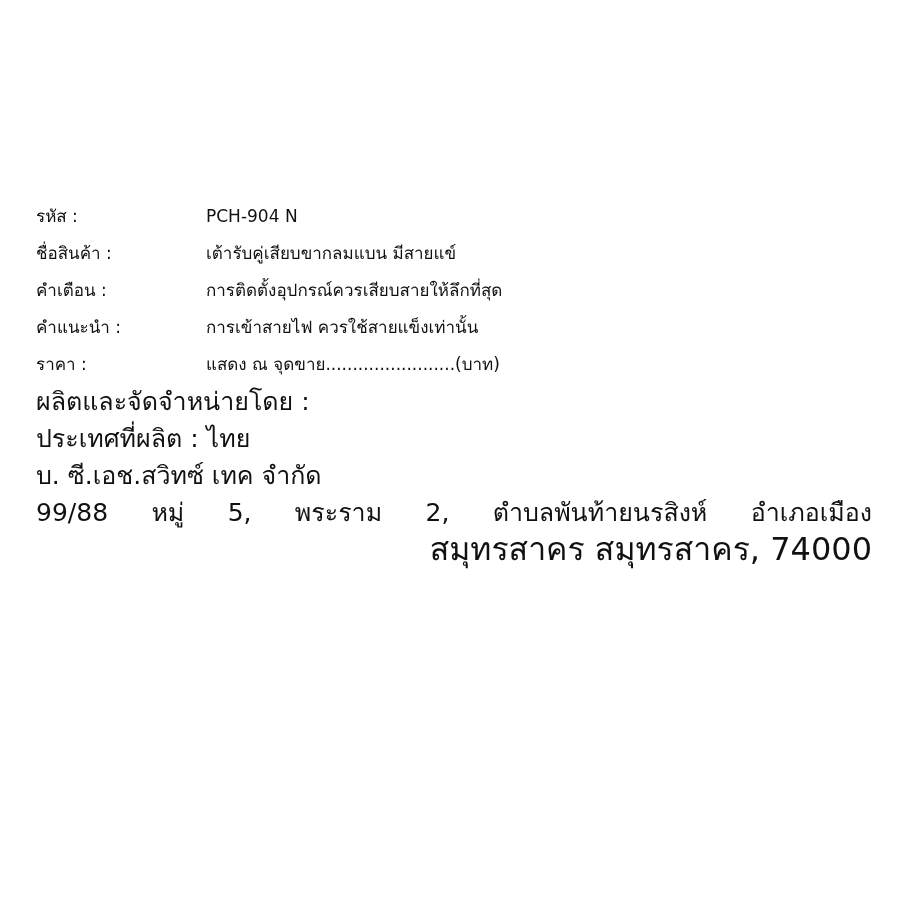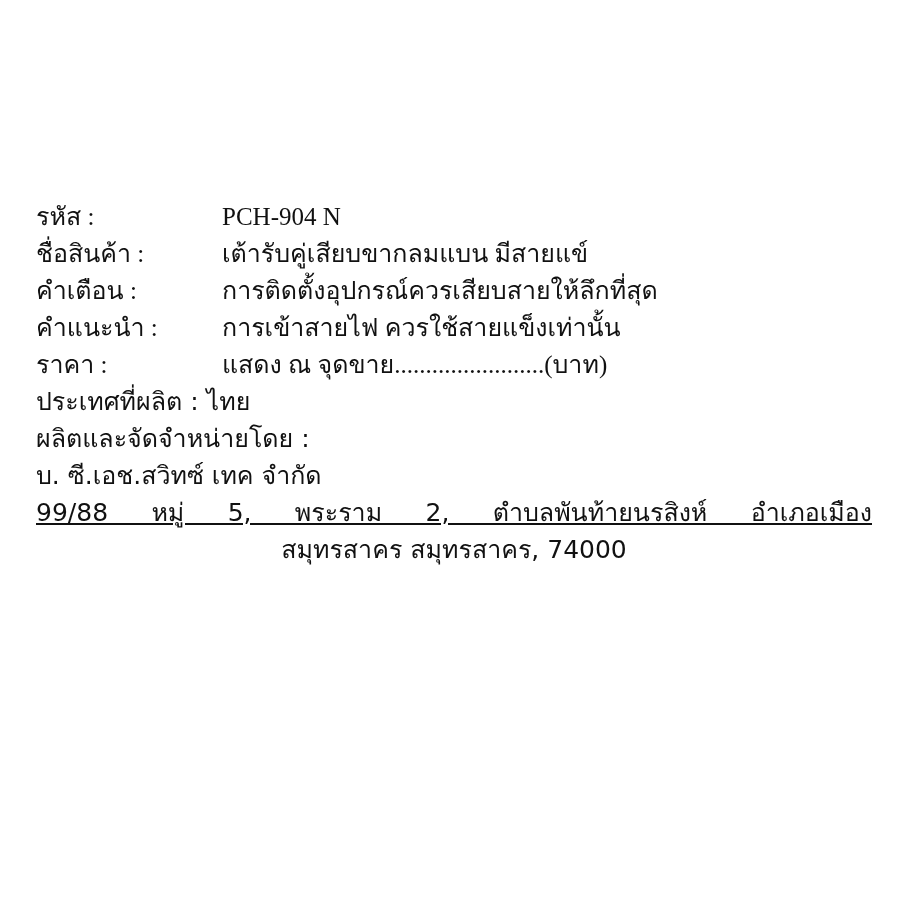--- a/index.html
+++ b/index.html
@@ -24,50 +24,47 @@
   }
   .content {
     position: absolute;
     left: 36px;
     top: 198px;
     width: 836px;
   }
   .spec-row {
     display: flex;
     align-items: flex-start;
-    font-size: 25px;
+    font-size: 17px;
     line-height: 37px;
     white-space: nowrap;
-    font-family: Liberation Serif, serif;
   }
   .spec-label {
     width: 170px;
     flex: 0 0 170px;
   }
   .spec-value {
     flex: 1 1 auto;
-    margin-left: 16px;
   }
   .plain-row {
     font-size: 25px;
     line-height: 37px;
     white-space: nowrap;
   }
   .addr-row {
     font-size: 25px;
     line-height: 37px;
     text-align: justify;
     text-align-last: justify;
     width: 836px;
-    text-decoration: underline;
   }
   .addr-row2 {
-    font-size: 25px;
+    font-size: 32px;
     line-height: 37px;
-    text-align: center;
+    text-align: right;
     width: 836px;
   }
 </style>
 </head>
 <body>
 
 <div class="sheet">
   <div class="content">
 
     <div class="spec-row">
@@ -92,20 +89,20 @@
     <div class="spec-row">
       <div class="spec-label">คำแนะนำ :</div>
       <div class="spec-value">การเข้าสายไฟ ควรใช้สายแข็งเท่านั้น</div>
     </div>
 
     <div class="spec-row">
       <div class="spec-label">ราคา :</div>
       <div class="spec-value">แสดง ณ จุดขาย........................(บาท)</div>
     </div>
 
+    <div class="plain-row">ผลิตและจัดจำหน่ายโดย :</div>
     <div class="plain-row">ประเทศที่ผลิต : ไทย</div>
-    <div class="plain-row">ผลิตและจัดจำหน่ายโดย :</div>
     <div class="plain-row">บ. ซี.เอช.สวิทซ์ เทค จำกัด</div>
     <div class="addr-row">99/88 หมู่ 5, พระราม 2, ตำบลพันท้ายนรสิงห์ อำเภอเมือง</div>
     <div class="addr-row2">สมุทรสาคร สมุทรสาคร, 74000</div>
 
   </div>
 </div>
 
 </body></html>

